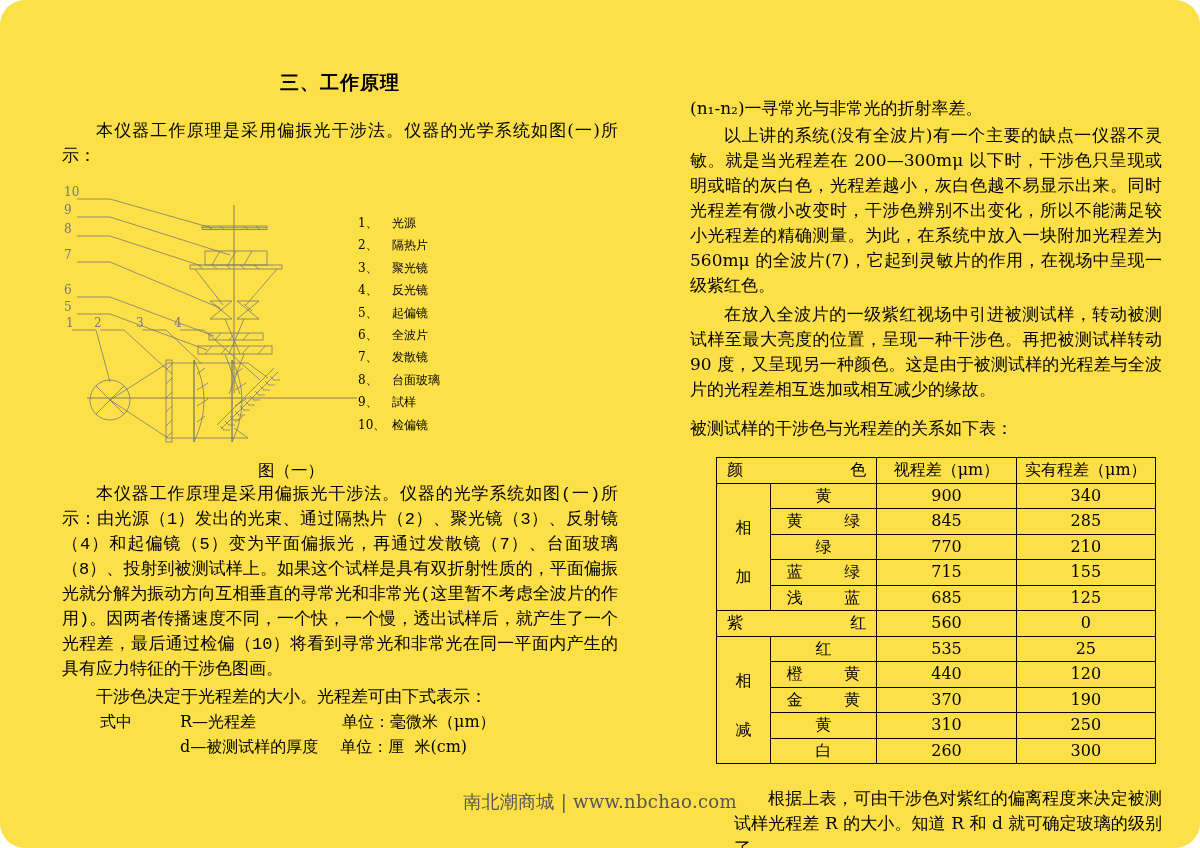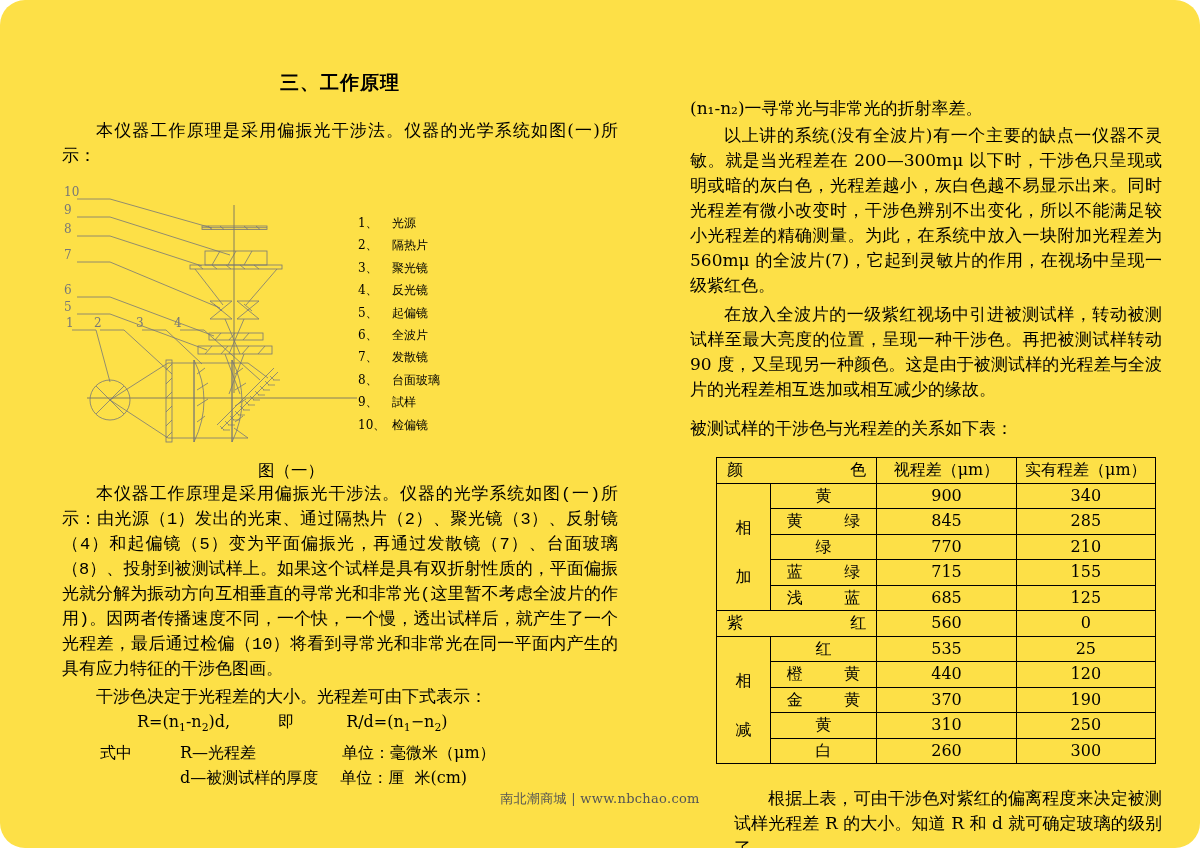--- a/index.html
+++ b/index.html
@@ -132,21 +132,21 @@
     line-height: 24.5px;
   }
 
   
   .footer {
     position: absolute;
     left: 0;
     top: 790px;
     width: 1200px;
     text-align: center;
-    font-size: 13px;
+    font-size: 18px;
     color: #555;
     letter-spacing: 0.3px;
   }
 </style>
 </head>
 <body>
 
 <div class="page">
 
   <div class="col-left">
@@ -324,21 +324,20 @@
         <div class="legend-row"><span class="legend-num">10、</span><span>检偏镜</span></div>
       </div>
 
       <div class="fig-caption">图（一）</div>
     </div>
 
     <p class="para indent" style="margin-top:4px;font-family:Liberation Mono, monospace;">本仪器工作原理是采用偏振光干涉法。仪器的光学系统如图(一)所示：由光源（1）发出的光束、通过隔热片（2）、聚光镜（3）、反射镜（4）和起偏镜（5）变为平面偏振光，再通过发散镜（7）、台面玻璃（8）、投射到被测试样上。如果这个试样是具有双折射性质的，平面偏振光就分解为振动方向互相垂直的寻常光和非常光(这里暂不考虑全波片的作用)。因两者传播速度不同，一个快，一个慢，透出试样后，就产生了一个光程差，最后通过检偏（10）将看到寻常光和非常光在同一平面内产生的具有应力特征的干涉色图画。</p>
 
     <p class="para indent tight">干涉色决定于光程差的大小。光程差可由下式表示：</p>
 
-    <p class="formula-line"><span style="display:inline-block;width:75px;"></span><span>R=(n<sub>1</sub>-n<sub>2</sub>)d,</span><span style="display:inline-block;width:48px;"></span><span>即</span><span style="display:inline-block;width:52px;"></span><span>R/d=(n<sub>1</sub>−n<sub>2</sub>)</span></p>
 
     <p class="formula-line"><span style="display:inline-block;width:38px;"></span><span>式中</span><span style="display:inline-block;width:48px;"></span><span>R—光程差</span><span style="display:inline-block;width:86px;"></span><span>单位：毫微米（μm）</span></p>
 
     <p class="formula-line"><span style="display:inline-block;width:118px;"></span><span>d—被测试样的厚度</span><span style="display:inline-block;width:22px;"></span><span>单位：厘  米(cm)</span></p>
 
   </div>
 
   <div class="col-right">
 
     <p class="para">(n₁-n₂)一寻常光与非常光的折射率差。</p>

